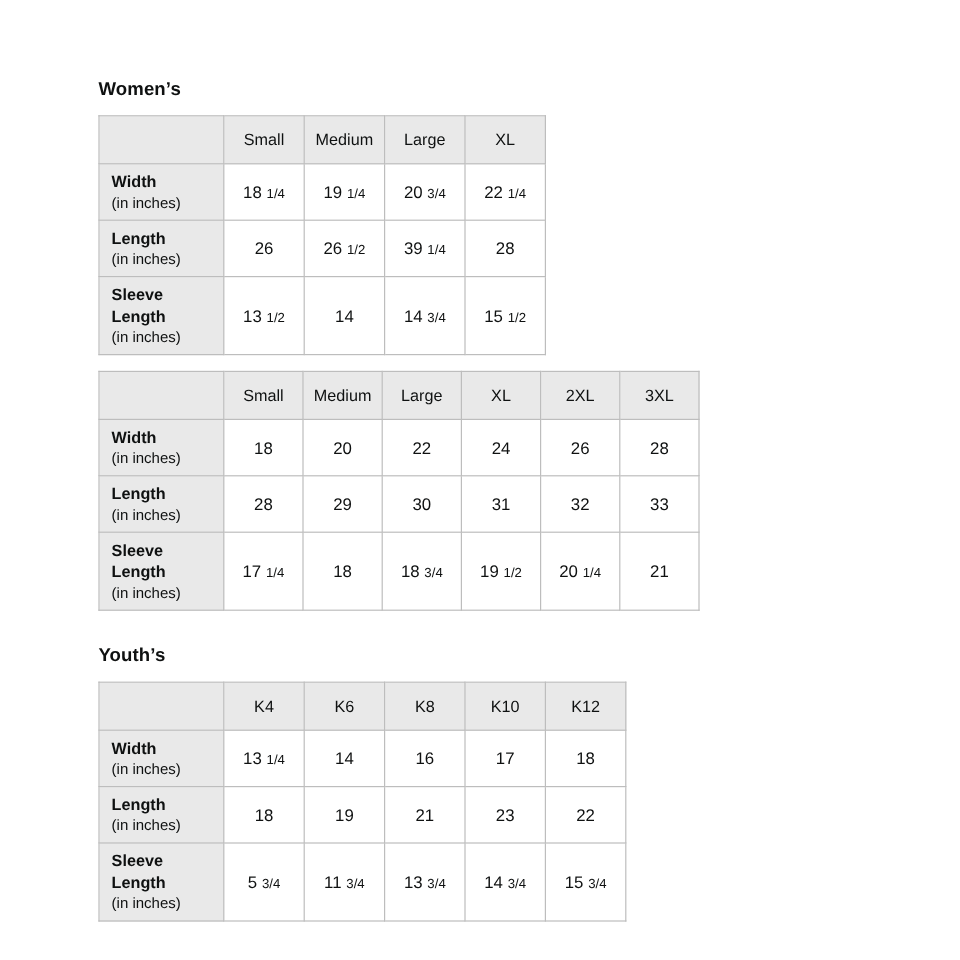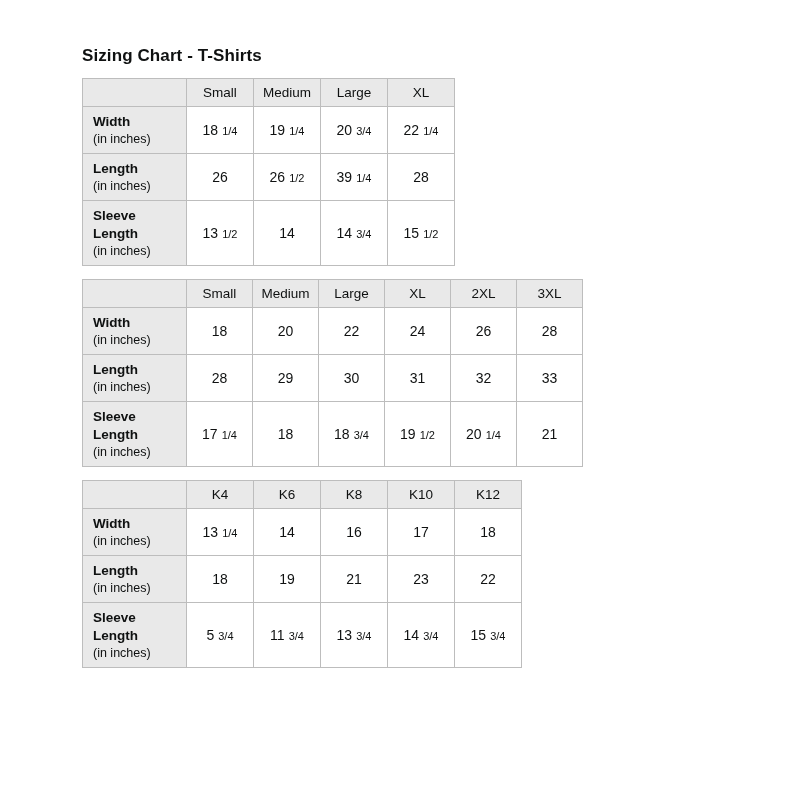--- a/index.html
+++ b/index.html
@@ -40,21 +40,21 @@
     table-layout: fixed;
     margin-top: 13px;
     background: #ffffff;
   }
   table.sizing th, table.sizing td {
     border: 1px solid #bdbdbd;
     box-sizing: border-box;
   }
   table.sizing thead th {
     background: #e9e9e9;
-    height: 28px;
+    height: 40px;
     font-size: 13.5px;
     font-weight: 400;
     text-align: center;
     vertical-align: middle;
     padding: 0 2px;
   }
   table.sizing th.rowhead {
     background: #e9e9e9;
     text-align: left;
     vertical-align: middle;
@@ -85,23 +85,23 @@
   td.val .frac {
     font-size: 11px;
     margin-left: 4px;
   }
 </style>
 </head>
 <body>
 
 <div class="page">
 
-  <h1 class="title">Sizing Chart - T-Shirts</h1>
 
   <div class="section">
+    <h2 class="section-heading">Women’s</h2>
     <table class="sizing">
         <colgroup>
           <col style="width: 104px;">
           <col style="width: 67px;">
           <col style="width: 67px;">
           <col style="width: 67px;">
           <col style="width: 67px;">
         </colgroup>
         <thead>
           <tr>
@@ -204,20 +204,21 @@
             <td class="val"><span class="whole">18</span><span class="frac">3/4</span></td>
             <td class="val"><span class="whole">19</span><span class="frac">1/2</span></td>
             <td class="val"><span class="whole">20</span><span class="frac">1/4</span></td>
             <td class="val"><span class="whole">21</span></td>
           </tr>
         </tbody>
       </table>
   </div>
 
   <div class="section">
+    <h2 class="section-heading">Youth’s</h2>
     <table class="sizing">
         <colgroup>
           <col style="width: 104px;">
           <col style="width: 67px;">
           <col style="width: 67px;">
           <col style="width: 67px;">
           <col style="width: 67px;">
           <col style="width: 67px;">
         </colgroup>
         <thead>

